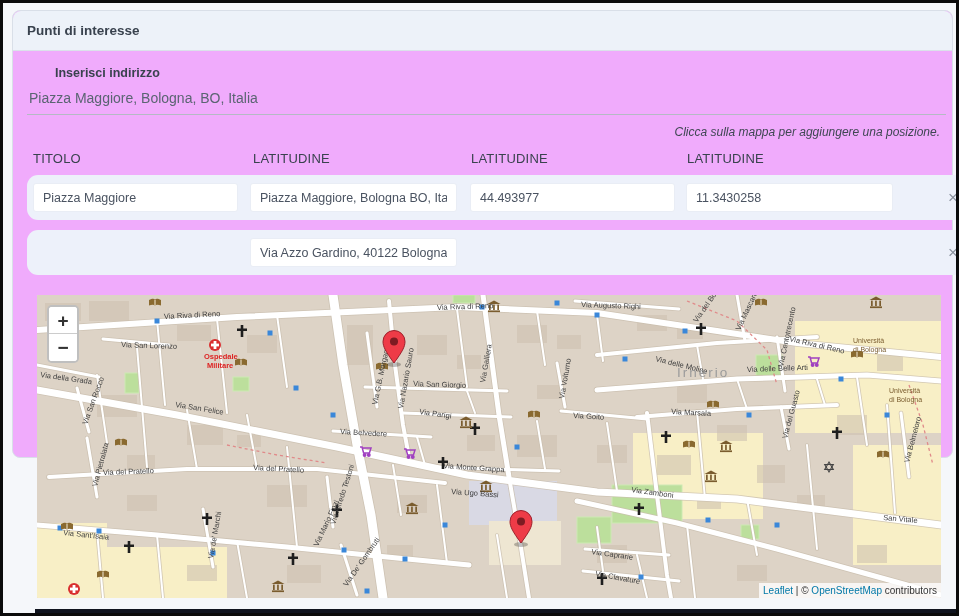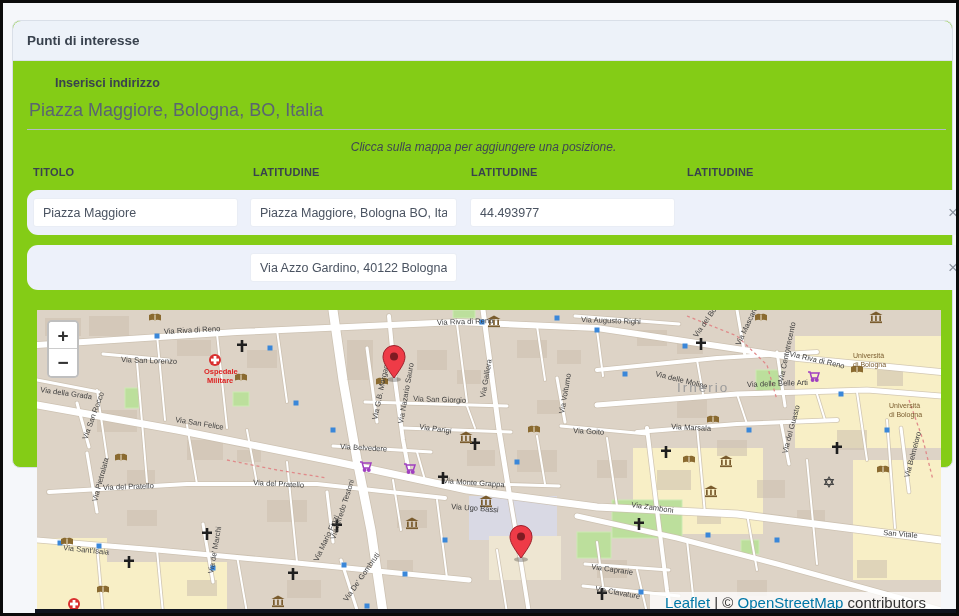--- a/index.html
+++ b/index.html
@@ -1,34 +1,34 @@
 <!DOCTYPE html>
 <html><head>
 <meta charset="utf-8">
 <style>
   html,body{margin:0;padding:0;width:959px;height:616px;overflow:hidden;
     background:#f5f7fa;font-family:"Liberation Sans",sans-serif;}
   .window-frame{position:absolute;inset:0;border:3px solid #0b0b0b;pointer-events:none;z-index:50;}
   .bottom-strip{position:absolute;left:35px;right:0;bottom:0;height:7px;background:#10141f;z-index:40;}
 
-  .card{position:absolute;left:12px;top:20px;width:941px;height:448px;background:#84cc16;
+  .card{position:absolute;left:12px;top:10px;width:941px;height:448px;background:#f0abfc;
     border:1px solid #d9dfe8;border-radius:8px;box-sizing:border-box;}
   .card-header{height:40px;background:#edf2f9;border-bottom:1px solid #dbe1ea;
     border-radius:8px 8px 0 0;display:flex;align-items:center;padding:0 14px;box-sizing:border-box;}
   .card-header h2{margin:0;font-size:13.5px;font-weight:bold;color:#39424e;}
   .card-body{position:relative;padding:13px 12px 0 14px;box-sizing:border-box;}
 
   .addr-label{display:block;font-size:12.5px;font-weight:bold;color:#39424e;margin:2px 0 6px 0;padding-left:28px;}
   .addr-input{display:block;width:915px;border:none;border-bottom:1px solid #b4bac4;
-    font-size:18px;color:#5a6472;padding:4px 2px 8px 2px;outline:none;background:transparent;
+    font-size:14px;color:#5a6472;padding:4px 2px 8px 2px;outline:none;background:transparent;
     font-family:"Liberation Sans",sans-serif;}
-  .hint{margin:10px 0 0 0;text-align:center;font-style:italic;font-size:12px;color:#3f4753;}
+  .hint{margin:10px 0 0 0;text-align:right;font-style:italic;font-size:12px;color:#3f4753;}
 
   .thead{position:relative;height:14px;margin-top:12px;}
-  .thead span{position:absolute;top:0;font-size:11px;font-weight:bold;color:#39424e;letter-spacing:.2px;}
+  .thead span{position:absolute;top:0;font-size:13px;font-weight:normal;color:#39424e;letter-spacing:.2px;}
   .th-0{left:6px}.th-1{left:226px}.th-2{left:444px}.th-3{left:660px}
 
   .band{position:relative;height:45px;width:915px;background:#edf1fa;border-radius:11px;margin-top:10px;padding-left:30px;}
   .band input{position:absolute;top:8px;height:29px;border:1px solid #e9edf5;border-radius:3px;
     background:#fff;font-size:12.5px;color:#4a5361;padding:0 9px;box-sizing:border-box;outline:none;
     font-family:"Liberation Sans",sans-serif;}
   .cell-titolo{left:6px;width:205px;}
   .cell-indirizzo{left:223px;width:207px;}
   .cell-lat{left:443px;width:205px;}
   .cell-lng{left:659px;width:207px;}
@@ -37,21 +37,21 @@
 
   .map{position:relative;margin:20px 0 0 10px;width:904px;height:303px;overflow:hidden;
     background:#e9e3da;border-radius:1px;}
   .map svg{position:absolute;left:0;top:0;}
   .zoomctl{position:absolute;left:10px;top:10px;width:28px;background:#fff;
     border:2px solid rgba(0,0,0,.25);border-radius:5px;z-index:10;overflow:hidden;}
   .zoomctl button{display:block;width:28px;height:27px;border:none;background:#fff;
     font-size:19px;font-weight:bold;color:#333;line-height:25px;padding:0;cursor:pointer;}
   .zoomctl button:first-child{border-bottom:1px solid #ccc;}
   .attrib{position:absolute;right:0;bottom:0;background:rgba(255,255,255,.78);
-    font-size:15px;color:#333;padding:2px 15px;z-index:10;text-align:center;}
+    font-size:10px;color:#333;padding:2px 4px;z-index:10;text-align:center;}
   .attrib a{color:#0078a8;text-decoration:none;}
 </style>
 </head>
 <body>
 
 <div class="card">
   <div class="card-header">
     <h2>Punti di interesse</h2>
   </div>
   <div class="card-body">
@@ -64,20 +64,21 @@
       <span class="th-1">LATITUDINE</span>
       <span class="th-2">LATITUDINE</span>
       <span class="th-3">LATITUDINE</span>
     </div>
 
     <div id="rows">
   <div class="band">
     <input class="cell-titolo" type="text" value="Piazza Maggiore" style="">
     <input class="cell-indirizzo" type="text" value="Piazza Maggiore, Bologna BO, Italia" style="">
     <input class="cell-lat" type="text" value="44.493977" style="">
+    <input class="cell-lng" type="text" value="11.3430258" style="">
     <button class="row-remove">×</button>
   </div>
 
   <div class="band">
     <input class="cell-indirizzo" type="text" value="Via Azzo Gardino, 40122 Bologna BO, I" style="">
     <button class="row-remove">×</button>
   </div>
 </div>
 
     <div class="map">

